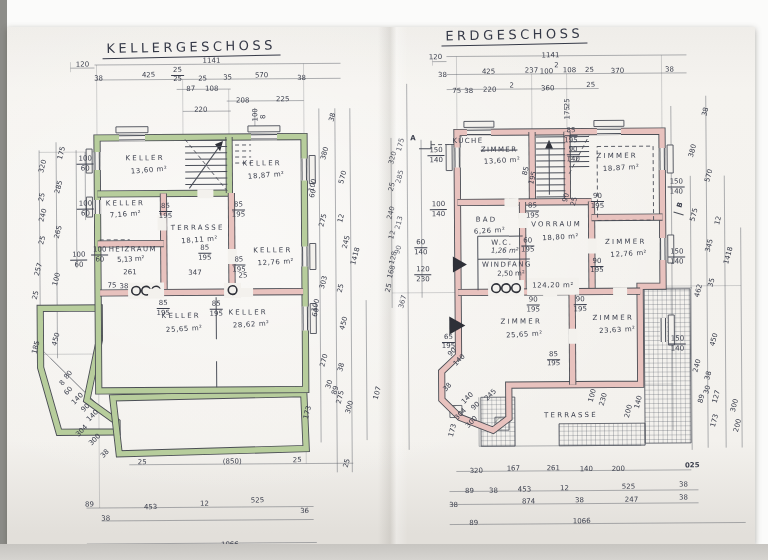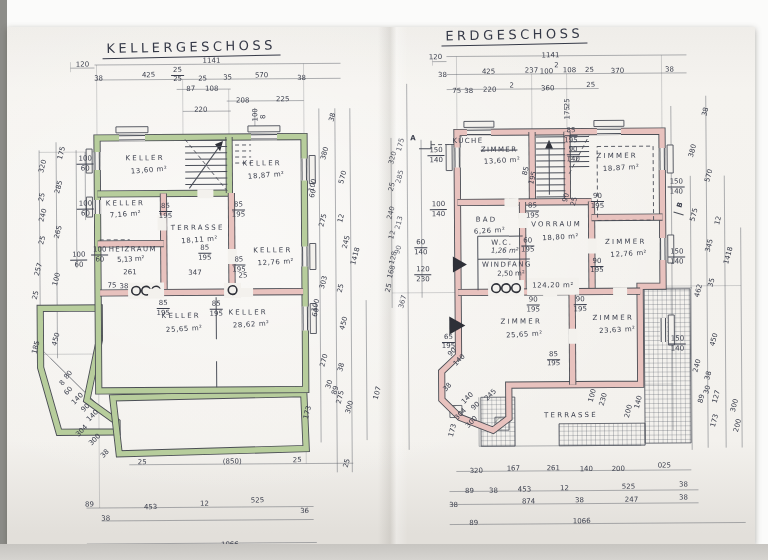--- a/index.html
+++ b/index.html
@@ -494,21 +494,21 @@
         <div class="lbl" style="left: 475px; top: 407px; transform: translate(-50%, -50%) rotate(-45deg);">90</div>
         <div class="lbl" style="left: 460px; top: 415px; transform: translate(-50%, -50%) rotate(-45deg);">304</div>
         <div class="lbl" style="left: 471px; top: 423px; transform: translate(-50%, -50%) rotate(-45deg);">300</div>
         <div class="lbl" style="left: 452px; top: 431px; transform: translate(-50%, -50%) rotate(-75deg);">173</div>
         <div class="lbl" style="left: 490px; top: 396px; transform: translate(-50%, -50%) rotate(-45deg);">245</div>
         <div class="lbl" style="left: 475px; top: 472px; transform: translate(-50%, -50%);">320</div>
         <div class="lbl" style="left: 512px; top: 470px; transform: translate(-50%, -50%);">167</div>
         <div class="lbl" style="left: 552px; top: 470px; transform: translate(-50%, -50%);">261</div>
         <div class="lbl" style="left: 585px; top: 471px; transform: translate(-50%, -50%);">140</div>
         <div class="lbl" style="left: 617px; top: 471px; transform: translate(-50%, -50%);">200</div>
-        <div class="lbl" style="left: 663px; top: 468px; transform: translate(-50%, -50%);">025</div>
+        <div class="lbl" style="left: 691px; top: 468px; transform: translate(-50%, -50%); font-weight: bold;">025</div>
         <div class="lbl" style="left: 468px; top: 492px; transform: translate(-50%, -50%);">89</div>
         <div class="lbl" style="left: 492px; top: 492px; transform: translate(-50%, -50%);">38</div>
         <div class="lbl" style="left: 523px; top: 491px; transform: translate(-50%, -50%);">453</div>
         <div class="lbl" style="left: 563px; top: 490px; transform: translate(-50%, -50%);">12</div>
         <div class="lbl" style="left: 627px; top: 489px; transform: translate(-50%, -50%);">525</div>
         <div class="lbl" style="left: 682px; top: 487px; transform: translate(-50%, -50%);">38</div>
         <div class="lbl" style="left: 452px; top: 506px; transform: translate(-50%, -50%);">38</div>
         <div class="lbl" style="left: 527px; top: 503px; transform: translate(-50%, -50%);">874</div>
         <div class="lbl" style="left: 578px; top: 502px; transform: translate(-50%, -50%);">38</div>
         <div class="lbl" style="left: 630px; top: 502px; transform: translate(-50%, -50%);">247</div>

